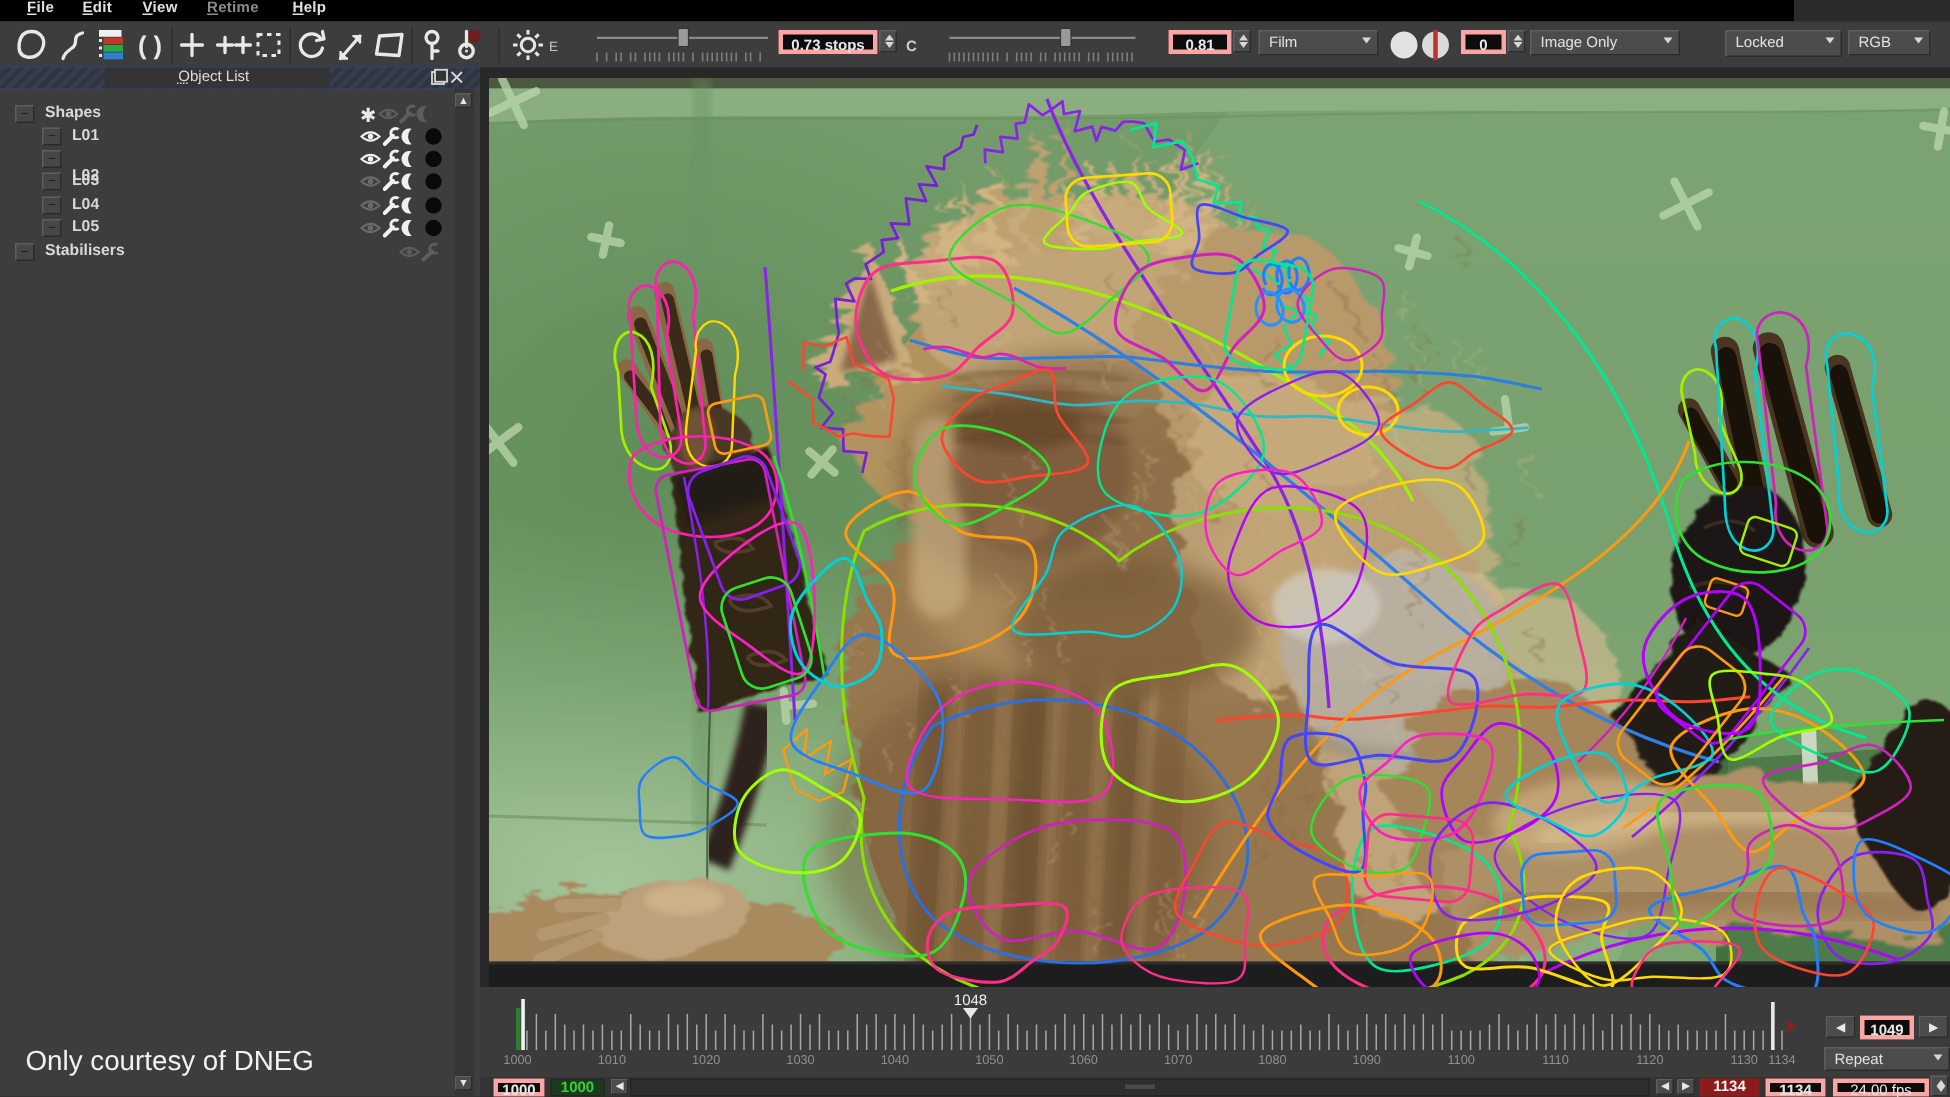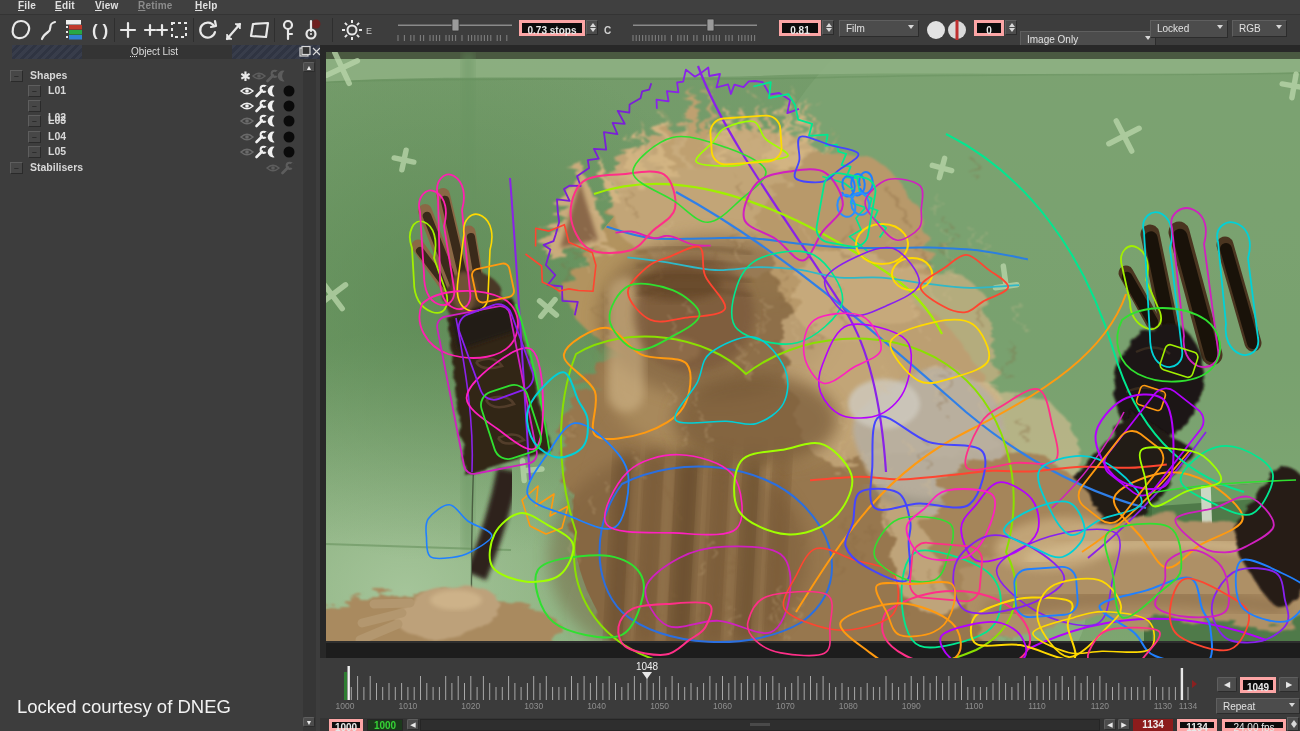--- a/index.html
+++ b/index.html
@@ -1,24 +1,24 @@
 <!DOCTYPE html>
 <html><head><meta charset="utf-8"><style>
 *{margin:0;padding:0;box-sizing:border-box}
 html,body{width:1300px;height:731px;overflow:hidden;background:#2a2a2a;
  font-family:"Liberation Sans",sans-serif}
 .abs{position:absolute}
-#menubar{position:absolute;left:0;top:0;width:1300px;height:14px;background:#404040;
+#menubar{position:absolute;left:0;top:0;width:1196px;height:14px;background:#000000;
  color:#e0e0e0;font-size:10px;font-weight:bold;letter-spacing:0.2px}
 #menubar span{position:absolute;top:0px}
 #menubar u{text-decoration:underline}
 #toolbar{position:absolute;left:0;top:14px;width:1300px;height:31px;background:#3d3d3d;border-top:1px solid #343434}
 .tsep{position:absolute;top:3px;width:1px;height:24px;background:#2e2e2e}
 #panel{position:absolute;left:0;top:45px;width:320px;height:686px;background:#3d3d3d}
-#ptitle{position:absolute;left:12px;top:0;width:320px;height:14px;background:#1d4ed8;overflow:hidden}
+#ptitle{position:absolute;left:0;top:0;width:320px;height:14px;background:#1d4ed8;overflow:hidden}
 #ptitle .hatch{position:absolute;left:0;top:0;width:320px;height:14px;
  background:repeating-linear-gradient(135deg,#3b3b3b 0 3px,#313131 3px 6px);opacity:.9}
 #ptitle .t{position:absolute;left:0;top:1px;width:285px;text-align:center;color:#dcdcdc;font-size:10px}
 .treerow{position:absolute;color:#d8d8d8;font-size:10.5px;font-weight:bold}
 .ebtn{position:absolute;width:13px;height:12px;background:#474747;
  border-top:1px solid #5e5e5e;border-left:1px solid #5e5e5e;
  border-right:1px solid #2a2a2a;border-bottom:1px solid #2a2a2a;
  color:#0a0a0a;font-size:6px;line-height:11px;text-align:center;font-weight:normal}
 #viewport{position:absolute;left:320px;top:45px;width:980px;height:613px;background:#282828}
 #timeline{position:absolute;left:320px;top:658px;width:980px;height:60px;background:#3b3b3b}
@@ -99,21 +99,21 @@
       <circle cx="957" cy="15" r="9" fill="#dadada"></circle>
       <rect x="955.5" y="5" width="3" height="20" fill="#c03030"></rect>
     </svg>
     <div class="blackfield abs" style="left:519px;top:5px;width:66px;height:16px;line-height:15px;font-weight:bold">0.73 stops</div>
     <div class="spin" style="left:586px;top:5px"></div>
     <div class="blackfield abs" style="left:779px;top:5px;width:42px;height:16px;line-height:15px;font-weight:bold">0.81</div>
     <div class="spin" style="left:822px;top:5px"></div>
     <div class="dd abs" style="left:839px;top:5px;width:80px;height:17px;padding:2px 0 0 6px">Film<div class="arr"></div></div>
     <div class="blackfield abs" style="left:974px;top:5px;width:30px;height:16px;line-height:15px;font-weight:bold">0</div>
     <div class="spin" style="left:1005px;top:5px"></div>
-    <div class="dd abs" style="left:1020px;top:16px;width:136px;height:17px;padding:2px 16px 0 6px">Image Only<div class="arr"></div></div>
+    <div class="dd abs" style="left:1020px;top:5px;width:100px;height:17px;padding:2px 16px 0 6px">Image Only<div class="arr"></div></div>
     <div class="dd abs" style="left:1150px;top:5px;width:78px;height:18px;padding:2px 0 0 6px">Locked<div class="arr"></div></div>
     <div class="dd abs" style="left:1232px;top:5px;width:55px;height:17px;padding:2px 16px 0 6px">RGB<div class="arr"></div></div>
   </div>
 <div id="panel">
     <div id="ptitle">
       <div class="hatch"></div>
       <div style="position:absolute;left:70px;top:0;width:150px;height:14px;background:#343434"></div>
       <div class="t"><u style="text-decoration:underline dotted">O</u>bject List</div>
       <svg width="320" height="14" style="position:absolute;left:0;top:0">
         <g stroke="#d8d8d8" stroke-width="1.2" fill="none">
@@ -211,21 +211,21 @@
       <g opacity="0.35">
         <path d="M282.5,128 L288,122.5" stroke="#9a9a9a" stroke-width="2.6" stroke-linecap="round" fill="none"></path>
         <circle cx="289.7" cy="120.8" r="3.1" stroke="#9a9a9a" stroke-width="2" fill="none"></circle>
         <rect x="289.2" y="116.6" width="5.4" height="4.4" fill="#3d3d3d" transform="rotate(45 289.7 120.8)"></rect>
       </g>
     </svg>
     <div class="vscroll" style="left:303px;top:14px;width:13px;height:672px;background:#363636"></div>
     <div class="abtn" style="left:303px;top:17px;width:12px;height:10px;font-size:7px;line-height:9px">▲</div>
     <div class="abtn" style="left:303px;top:672px;width:12px;height:10px;font-size:7px;line-height:9px">▼</div>
   </div>
-<div id="dneg">Locked courtesy of DNEG</div>
+<div id="dneg">Only courtesy of DNEG</div>
 <div id="timeline">
     <svg width="980" height="60" style="position:absolute;left:0;top:0">
       <path d="M25.0,18 L25.0,42 M31.3,29 L31.3,42 M37.6,18 L37.6,42 M43.9,29 L43.9,42 M50.2,18 L50.2,42 M56.5,25 L56.5,42 M62.7,29 L62.7,42 M69.0,25 L69.0,42 M75.3,29 L75.3,42 M81.6,25 L81.6,42 M87.9,29 L87.9,42 M94.2,29 L94.2,42 M100.5,18 L100.5,42 M106.8,25 L106.8,42 M113.1,29 L113.1,42 M119.4,29 L119.4,42 M125.7,18 L125.7,42 M131.9,25 L131.9,42 M138.2,18 L138.2,42 M144.5,25 L144.5,42 M150.8,18 L150.8,42 M157.1,29 L157.1,42 M163.4,18 L163.4,42 M169.7,25 L169.7,42 M176.0,29 L176.0,42 M182.3,29 L182.3,42 M188.6,18 L188.6,42 M194.9,25 L194.9,42 M201.1,29 L201.1,42 M207.4,25 L207.4,42 M213.7,18 L213.7,42 M220.0,25 L220.0,42 M226.3,18 L226.3,42 M232.6,29 L232.6,42 M238.9,29 L238.9,42 M245.2,29 L245.2,42 M251.5,18 L251.5,42 M257.8,25 L257.8,42 M264.1,18 L264.1,42 M270.4,25 L270.4,42 M276.6,18 L276.6,42 M282.9,25 L282.9,42 M289.2,18 L289.2,42 M295.5,25 L295.5,42 M301.8,29 L301.8,42 M308.1,25 L308.1,42 M314.4,18 L314.4,42 M320.7,25 L320.7,42 M327.0,18 L327.0,42 M333.3,25 L333.3,42 M339.6,18 L339.6,42 M345.8,29 L345.8,42 M352.1,18 L352.1,42 M358.4,25 L358.4,42 M364.7,29 L364.7,42 M371.0,25 L371.0,42 M377.3,29 L377.3,42 M383.6,25 L383.6,42 M389.9,18 L389.9,42 M396.2,25 L396.2,42 M402.5,18 L402.5,42 M408.8,25 L408.8,42 M415.0,18 L415.0,42 M421.3,25 L421.3,42 M427.6,18 L427.6,42 M433.9,25 L433.9,42 M440.2,18 L440.2,42 M446.5,25 L446.5,42 M452.8,18 L452.8,42 M459.1,25 L459.1,42 M465.4,29 L465.4,42 M471.7,25 L471.7,42 M478.0,18 L478.0,42 M484.2,25 L484.2,42 M490.5,18 L490.5,42 M496.8,25 L496.8,42 M503.1,18 L503.1,42 M509.4,25 L509.4,42 M515.7,29 L515.7,42 M522.0,25 L522.0,42 M528.3,29 L528.3,42 M534.6,29 L534.6,42 M540.9,29 L540.9,42 M547.2,25 L547.2,42 M553.4,29 L553.4,42 M559.7,29 L559.7,42 M566.0,18 L566.0,42 M572.3,25 L572.3,42 M578.6,29 L578.6,42 M584.9,25 L584.9,42 M591.2,18 L591.2,42 M597.5,25 L597.5,42 M603.8,18 L603.8,42 M610.1,25 L610.1,42 M616.4,18 L616.4,42 M622.6,25 L622.6,42 M628.9,18 L628.9,42 M635.2,25 L635.2,42 M641.5,18 L641.5,42 M647.8,29 L647.8,42 M654.1,29 L654.1,42 M660.4,29 L660.4,42 M666.7,29 L666.7,42 M673.0,25 L673.0,42 M679.3,18 L679.3,42 M685.6,25 L685.6,42 M691.9,29 L691.9,42 M698.1,25 L698.1,42 M704.4,18 L704.4,42 M710.7,25 L710.7,42 M717.0,18 L717.0,42 M723.3,25 L723.3,42 M729.6,18 L729.6,42 M735.9,25 L735.9,42 M742.2,18 L742.2,42 M748.5,29 L748.5,42 M754.8,18 L754.8,42 M761.1,25 L761.1,42 M767.3,18 L767.3,42 M773.6,25 L773.6,42 M779.9,18 L779.9,42 M786.2,25 L786.2,42 M792.5,29 L792.5,42 M798.8,25 L798.8,42 M805.1,29 L805.1,42 M811.4,29 L811.4,42 M817.7,29 L817.7,42 M824.0,29 L824.0,42 M830.3,18 L830.3,42 M836.5,29 L836.5,42 M842.8,29 L842.8,42 M849.1,29 L849.1,42 M855.4,29 L855.4,42 M861.7,25 L861.7,42 M868.0,29 L868.0,42" stroke="#a8a8a8" stroke-width="1" fill="none"></path>
       <text x="25.0" y="51" fill="#8f8f8f" font-size="8.5" text-anchor="middle" font-family="Liberation Sans">1000</text>
       <text x="87.9" y="51" fill="#8f8f8f" font-size="8.5" text-anchor="middle" font-family="Liberation Sans">1010</text>
       <text x="150.8" y="51" fill="#8f8f8f" font-size="8.5" text-anchor="middle" font-family="Liberation Sans">1020</text>
       <text x="213.7" y="51" fill="#8f8f8f" font-size="8.5" text-anchor="middle" font-family="Liberation Sans">1030</text>
       <text x="276.6" y="51" fill="#8f8f8f" font-size="8.5" text-anchor="middle" font-family="Liberation Sans">1040</text>
       <text x="339.6" y="51" fill="#8f8f8f" font-size="8.5" text-anchor="middle" font-family="Liberation Sans">1050</text>
       <text x="402.5" y="51" fill="#8f8f8f" font-size="8.5" text-anchor="middle" font-family="Liberation Sans">1060</text>

